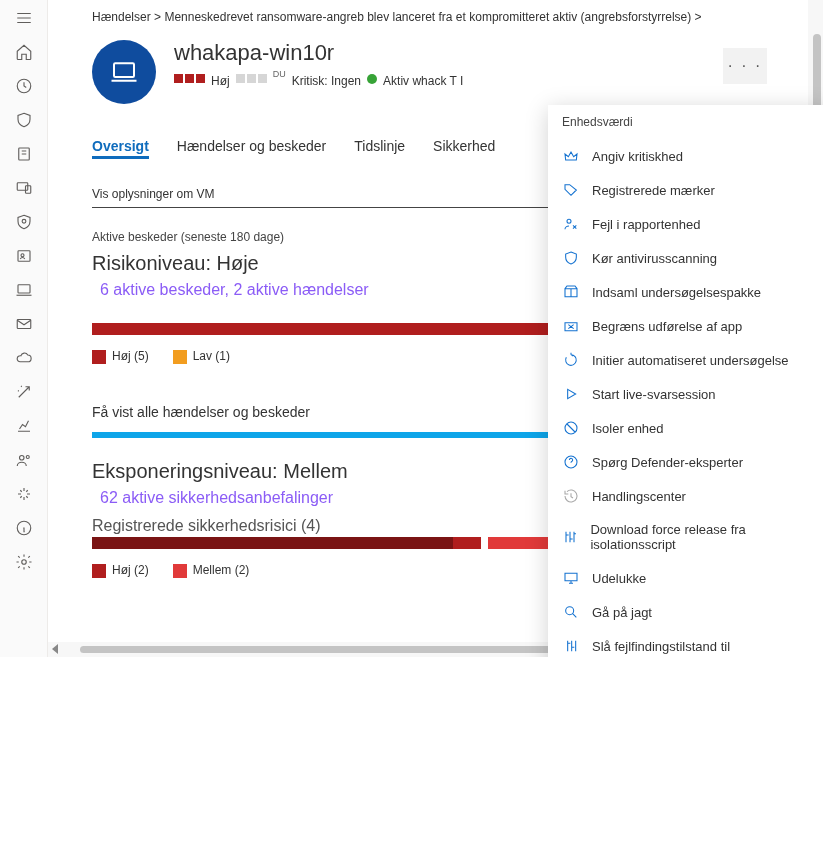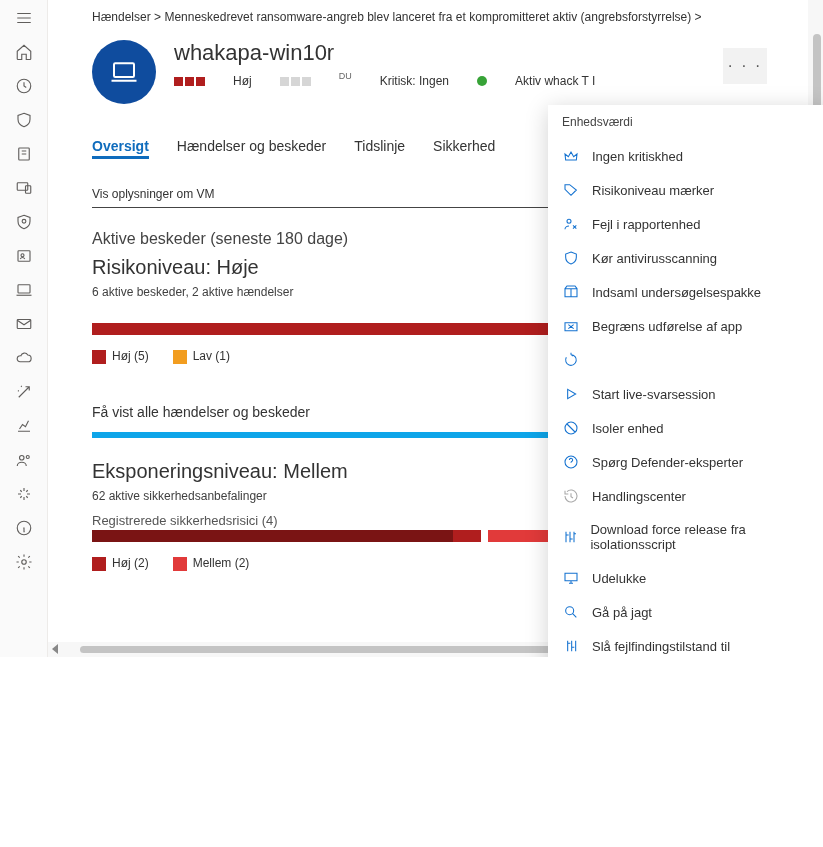--- a/index.html
+++ b/index.html
@@ -17,44 +17,44 @@
     .main { padding: 0 36px 40px 44px; }
 
     .crumbs { font-size: 12px; padding: 10px 0 16px 0; }
     .crumbs span { color: #333; }
 
     .header-row { display: flex; align-items: flex-start; gap: 18px; position: relative; }
     .avatar { width: 64px; height: 64px; border-radius: 50%; background: #0f4c9e; display: flex; align-items: center; justify-content: center; }
     .avatar svg { width: 30px; height: 30px; stroke: #fff; fill: none; stroke-width: 1.6; }
 
     .title-block h1 { font-size: 22px; font-weight: 400; margin-bottom: 8px; }
-    .status-row { display: flex; align-items: center; gap: 28px; font-size: 12px; }
+    .status-row { display: flex; gap: 6px; font-size: 12px; }
     .sev-boxes { display: inline-flex; gap: 2px; }
     .sev-boxes span { width: 9px; height: 9px; background: #b01e1e; display: inline-block; }
     .sev-boxes.grey span { background: #d6d6d6; }
     .badge-du { font-size: 9px; color: #666; position: relative; top: -5px; }
     .green-dot { width: 10px; height: 10px; border-radius: 50%; background: #37a337; }
 
     .ell-btn { position: absolute; right: 20px; top: 8px; width: 44px; height: 36px; background: #f2f2f2; display: flex; align-items: center; justify-content: center; color: #555; font-size: 16px; letter-spacing: 2px; }
 
     
     .tabs { margin-top: 34px; display: flex; gap: 28px; border-bottom: none; }
     .tab { font-size: 14px; padding-bottom: 2px; color: #333; cursor: pointer; }
     .tab.active { border-bottom: 3px solid #0f6cbd; color: #0f6cbd; font-weight: 600; }
 
     .section { margin-top: 22px; }
     .vm-link { font-size: 12px; color: #333; padding: 6px 0; border-bottom: 1px solid #444; }
 
-    .subhead { font-size: 16px; color: #444; margin-top: 18px; }
+    .subhead { font-size: 12px; color: #444; margin-top: 18px; }
     h2 { font-size: 20px; font-weight: 400; margin-top: 8px; }
-    .metaline { font-size: 12px; color: #404040; margin-top: 6px; }
+    .metaline { font-size: 16px; color: #8b5cf6; margin-top: 6px; margin-left: 8px; }
 
     .bar { height: 12px; background: #b01e1e; margin-top: 24px; }
     .bar2-wrap { margin-top: 10px; }
-    .bar2-lbl { font-size: 13px; color: #555; }
+    .bar2-lbl { font-size: 16px; color: #555; }
     .bar2 { height: 12px; display: flex; margin-top: 2px; }
     .bar2 .a { background:#7a1414; flex: 0 0 52%; }
     .bar2 .b { background:#b01e1e; flex: 0 0 4%; }
     .bar2 .g { flex: 0 0 1%; }
     .bar2 .c { background:#e13a3a; flex: 1; }
 
     .legend { display: flex; gap: 24px; margin-top: 14px; font-size: 12px; align-items: center; }
     .sw { width: 14px; height: 14px; display: inline-block; margin-right: 6px; vertical-align: middle; }
     .sw.hoj { background:#b01e1e; }
     .sw.lav { background:#f29d1f; }
@@ -273,29 +273,29 @@
 
     <div class="menu">
       <div class="menu-hd">Enhedsværdi</div>
       <div id="menu-items">
           <div class="menu-item">
             <span class="mi-ic">
               <svg viewBox="0 0 24 24">
                 <path d="M4 18h16M4 18l-1-9 5 4 4-7 4 7 5-4-1 9z"></path>
               </svg>
             </span>
-            <span>Ingen kritiskhed</span>
+            <span>Angiv kritiskhed</span>
           </div>
           <div class="menu-item">
             <span class="mi-ic">
               <svg viewBox="0 0 24 24">
                 <path d="M20 12l-8 8-9-9V4h7zM7 7h.01"></path>
               </svg>
             </span>
-            <span>Risikoniveau mærker</span>
+            <span>Registrerede mærker</span>
           </div>
           <div class="menu-item">
             <span class="mi-ic">
               <svg viewBox="0 0 24 24">
                 <path d="M9 11a3 3 0 1 0 0-6 3 3 0 0 0 0 6zM3 20c0-3 3-5 6-5M15 14l5 5M20 14l-5 5"></path>
               </svg>
             </span>
             <span>Fejl i rapportenhed</span>
           </div>
           <div class="menu-item">
@@ -321,20 +321,21 @@
               </svg>
             </span>
             <span>Begræns udførelse af app</span>
           </div>
           <div class="menu-item">
             <span class="mi-ic">
               <svg viewBox="0 0 24 24">
                 <path d="M12 4a8 8 0 1 1-7 4M12 4V1M12 4l3 2"></path>
               </svg>
             </span>
+            <span>Initier automatiseret undersøgelse</span>
           </div>
           <div class="menu-item">
             <span class="mi-ic">
               <svg viewBox="0 0 24 24">
                 <path d="M7 5v14l12-7z"></path>
               </svg>
             </span>
             <span>Start live-svarsession</span>
           </div>
           <div class="menu-item">

